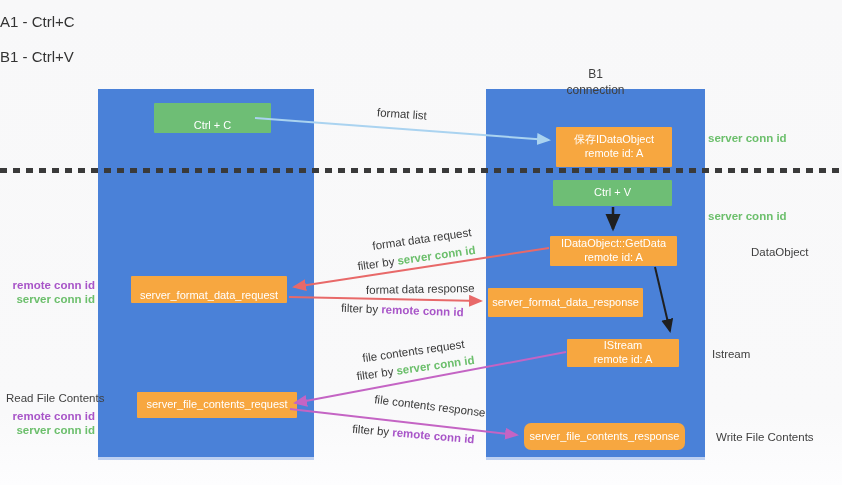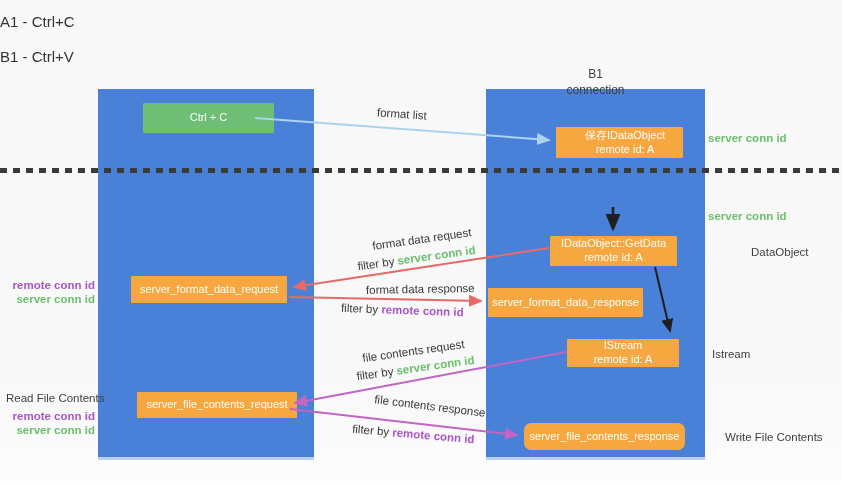--- a/index.html
+++ b/index.html
@@ -16,25 +16,25 @@
                line-height:1.3;color:#3f3f3f;z-index:2;}
   .lane-header-a{left:98px;width:216px;}
   .lane-header-b{left:486px;width:219px;margin-top:12px;}
   .dotted-line{position:absolute;left:0;top:168px;width:842px;height:5px;z-index:2;
                background:repeating-linear-gradient(90deg,#3a3a3a 0 7px,transparent 7px 13px);}
   .node{position:absolute;display:flex;align-items:center;justify-content:center;
         flex-direction:column;color:#fff;font-size:11px;line-height:1.25;
         text-align:center;z-index:3;border-radius:1px;}
   .green-node{background:#6ebe75;}
   .orange-node{background:#f7a740;}
-  .n-ctrl-c{left:143px;top:103px;width:131px;height:30px;}
-  .n-save{left:556px;top:127px;width:116px;height:31px;padding-left:11px;}
+  .n-ctrl-c{left:154px;top:103px;width:117px;height:30px;justify-content:flex-end;}
+  .n-save{left:556px;top:127px;width:116px;height:40px;}
   .n-ctrl-v{left:553px;top:180px;width:119px;height:26px;}
   .n-getdata{left:550px;top:236px;width:127px;height:30px;}
-  .n-fmt-req{left:131px;top:276px;width:156px;height:27px;}
+  .n-fmt-req{left:131px;top:276px;width:156px;height:27px;justify-content:flex-end;}
   .n-fmt-resp{left:488px;top:288px;width:155px;height:29px;}
   .n-istream{left:567px;top:339px;width:112px;height:28px;}
   .n-file-req{left:128px;top:392px;width:160px;height:26px;margin-left:9px;}
   .n-file-resp{left:524px;top:423px;width:161px;height:27px;border-radius:7px;}
   .arrows{position:absolute;left:0;top:0;z-index:4;pointer-events:none;}
   .edge-label{position:absolute;z-index:5;font-size:11.5px;color:#3a3a3a;
               white-space:nowrap;}
   .lab-format-list{left:377px;top:108px;transform:rotate(4deg);}
   .lab-fmt-req{left:372px;top:233px;transform:rotate(-8deg);}
   .lab-fmt-req-filter{left:357px;top:252px;transform:rotate(-8deg);}
@@ -46,21 +46,21 @@
   .lab-file-resp-filter{left:352px;top:428px;transform:rotate(5deg);}
   .green-text{color:#6cbf6c;font-weight:bold;}
   .purple-text{color:#a855c8;font-weight:bold;}
   .side-label{position:absolute;z-index:5;font-size:11.5px;color:#3f3f3f;white-space:nowrap;}
   .sl-green{color:#6cbf6c;font-weight:bold;}
   .sl-purple{color:#a855c8;font-weight:bold;}
   .sl-server-top{left:708px;top:132px;}
   .sl-server-mid{left:708px;top:210px;}
   .sl-dataobject{left:712px;top:246px;margin-left:39px;}
   .sl-istream{left:712px;top:348px;}
-  .sl-write{left:716px;top:431px;margin-left:9px;}
+  .sl-write{left:716px;top:431px;}
   .sl-left{left:0;width:95px;text-align:right;}
   .sl-remote-1{top:279px;}
   .sl-server-1{top:293px;}
   .sl-read{left:6px;top:392px;text-align:left;width:auto;}
   .sl-remote-2{top:410px;}
   .sl-server-2{top:424px;}
 </style>
 </head>
 <body>
 
@@ -78,20 +78,23 @@
   <div class="lane lane-b"></div>
 
   <div class="dotted-line"></div>
 
   <div class="node green-node n-ctrl-c">
     <span>Ctrl + C</span>
   </div>
   <div class="node orange-node n-save">
     <span>保存IDataObject</span>
     <span>remote id: A</span>
+  </div>
+  <div class="node green-node n-ctrl-v">
+    <span>Ctrl + V</span>
   </div>
   <div class="node orange-node n-getdata">
     <span>IDataObject::GetData</span>
     <span>remote id: A</span>
   </div>
   <div class="node orange-node n-fmt-req">
     <span>server_format_data_request</span>
   </div>
   <div class="node orange-node n-fmt-resp">
     <span>server_format_data_response</span>

